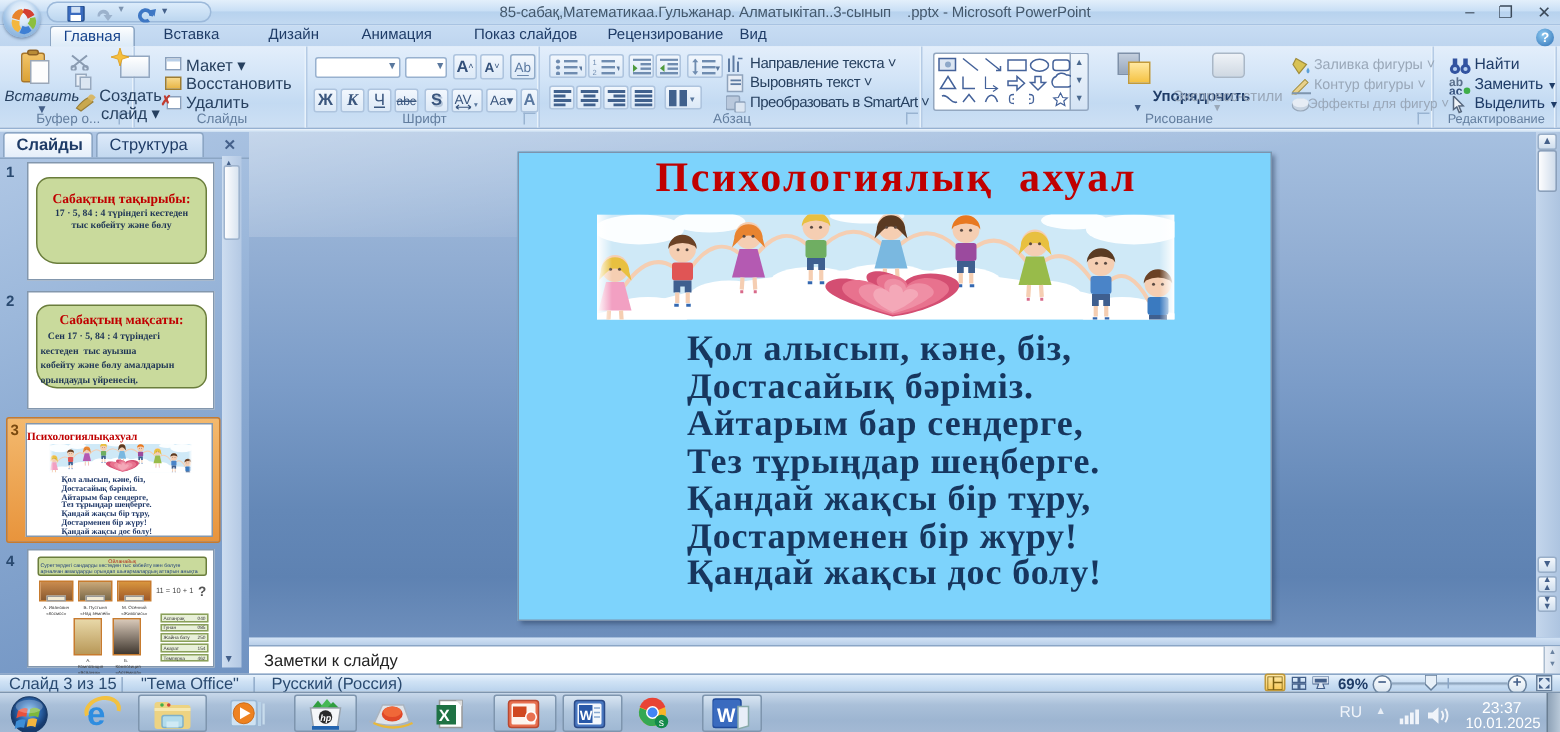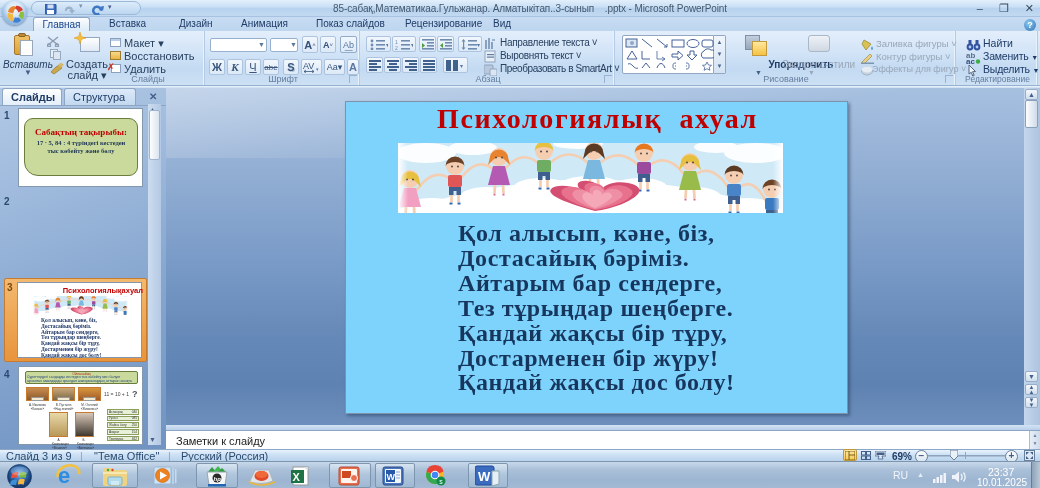--- a/index.html
+++ b/index.html
@@ -119,20 +119,24 @@
   <div class="tab" style="left:109px;">Вставка</div>
   <div class="tab" style="left:179px;">Дизайн</div>
   <div class="tab" style="left:241px;">Анимация</div>
   <div class="tab" style="left:316px;">Показ слайдов</div>
   <div class="tab" style="left:405px;">Рецензирование</div>
   <div class="tab" style="left:493px;">Вид</div>
   <div style="position:absolute;right:4px;top:2px;width:12px;height:12px;border-radius:50%;background:radial-gradient(circle at 40% 35%,#8ecbf2,#2d6eb4);color:#fff;font-size:9px;text-align:center;line-height:12px;font-weight:bold;">?</div>
 </div>
 <div class="abs" id="ribbon">
 
+  <div class="group" style="left:2px; width:88px;">
+      <div class="glabel">Буфер о...</div>
+      <div class="gdlg"></div>
+    </div>
   <div class="group" style="left:92px; width:113px;">
       <div class="glabel">Слайды</div>
     </div>
   <div class="group" style="left:207px; width:153px;">
       <div class="glabel">Шрифт</div>
       <div class="gdlg"></div>
     </div>
   <div class="group" style="left:362px; width:253px;">
       <div class="glabel">Абзац</div>
       <div class="gdlg"></div>
@@ -439,24 +443,29 @@
     <div class="ptab" style="left:64px;width:72px;">Структура</div>
     <div class="abs" style="left:149px;top:3px;font-size:10px;color:#44608a;font-weight:bold;">✕</div>
     <div class="abs" style="left:0;top:17px;width:166px;height:1px;background:#8ca6c4;"></div>
     <div class="abs thumbnum" style="left:4px;top:22px;">1</div>
     <div class="abs thumb" style="left:18px;top:20px;" id="th1">
       <div style="position:absolute;left:5px;top:9px;width:114px;height:58px;background:#c9da9c;border:1px solid #6a7d3c;border-radius:9px 9px 9px 14px;"></div>
       <div style="position:absolute;left:5px;top:18px;width:114px;text-align:center;font-size:9px;font-weight:bold;color:#c00000;font-family:'Liberation Serif',serif;">Сабақтың тақырыбы:</div>
       <div style="position:absolute;left:8px;top:30px;width:108px;text-align:center;font-size:6.5px;font-weight:bold;color:#1f3656;font-family:'Liberation Serif',serif;line-height:8px;">17 · 5, 84 : 4 түріндегі кестеден<br>тыс көбейту және бөлу</div>
     </div>
     <div class="abs thumbnum" style="left:4px;top:108px;">2</div>
+    <div class="abs thumb" style="left:18px;top:106px;" id="th2">
+      <div style="position:absolute;left:5px;top:8px;width:114px;height:56px;background:#c9da9c;border:1px solid #6a7d3c;border-radius:9px 9px 9px 14px;"></div>
+      <div style="position:absolute;left:5px;top:13px;width:114px;text-align:center;font-size:9px;font-weight:bold;color:#c00000;font-family:'Liberation Serif',serif;">Сабақтың мақсаты:</div>
+      <div style="position:absolute;left:8px;top:25px;width:110px;font-size:6.5px;font-weight:bold;color:#1f3656;font-family:'Liberation Serif',serif;line-height:9.5px;">&nbsp;&nbsp;&nbsp;Сен 17 · 5, 84 : 4 түріндегі<br>кестеден&nbsp; тыс ауызша<br>көбейту және бөлу амалдарын<br>орындауды үйренесің.</div>
+    </div>
     <div class="abs" style="left:4px;top:190px;width:143px;height:84px;background:linear-gradient(#f3b96e,#e8943c);border:1px solid #c77b2e;border-radius:2px;"></div>
     <div class="abs thumbnum" style="left:7px;top:194px;color:#7a4a10;">3</div>
     <div class="abs thumb" style="left:17px;top:194px;height:76px;" id="th3">
-      <div style="position:absolute;left:0;top:3px;width:125px;text-align:right;font-size:7.5px;font-weight:bold;color:#c00000;font-family:Liberation Sans, sans-serif;">Психологиялықахуал</div>
+      <div style="position:absolute;left:0;top:3px;width:125px;text-align:left;font-size:7.5px;font-weight:bold;color:#c00000;font-family:Liberation Serif, serif;">Психологиялықахуал</div>
       <div style="position:absolute;left:15px;top:13px;width:95px;height:19px;overflow:hidden;" id="kidsmini">
           <div style="transform:scale(0.2468,0.2714);transform-origin:0 0;"><svg width="385" height="70">
               <rect width="385" height="70" fill="#cfe9f7"></rect>
               <g fill="#ffffff" opacity="0.92">
                 <ellipse cx="28" cy="10" rx="30" ry="10"></ellipse>
                 <ellipse cx="75" cy="5" rx="24" ry="7"></ellipse>
                 <ellipse cx="358" cy="10" rx="32" ry="10"></ellipse>
                 <ellipse cx="318" cy="4" rx="22" ry="6"></ellipse>
                 <ellipse cx="180" cy="1" rx="25" ry="5"></ellipse>
               </g>
@@ -897,21 +906,21 @@
   </div>
   <div class="abs" id="splitter"></div>
   <div class="abs" id="notes">
       <span>Заметки к слайду</span>
     <div style="position:absolute;right:0;top:0;width:11px;height:18px;background:linear-gradient(90deg,#e8eef6,#cfdceb);border-left:1px solid #aabccf;">
       <div style="font-size:5px;color:#6a82a0;text-align:center;line-height:8px;">▲<br>▼</div>
     </div>
   </div>
 </div>
 <div class="abs" id="statusbar">
-  <span class="abs" style="left:6px;top:0px;">Слайд 3 из 9</span>
+  <span class="abs" style="left:6px;top:0px;">Слайд 3 из 15</span>
   <span class="abs" style="left:80px;top:0;color:#8ba6c6;">|</span>
   <span class="abs" style="left:94px;top:0px;">"Тема Office"</span>
   <span class="abs" style="left:168px;top:0;color:#8ba6c6;">|</span>
   <span class="abs" style="left:181px;top:0px;">Русский (Россия)</span>
   <span class="abs" style="left:843px;top:-1px;width:14px;height:12px;background:linear-gradient(#fde8a8,#f8c958);border:1px solid #c09838;border-radius:2px;"></span>
   <svg class="abs" style="left:845px;top:1px;" width="10" height="9">
       <rect width="10" height="9" fill="none" stroke="#7c6010" stroke-width="1"></rect>
       <line x1="4" y1="0" x2="4" y2="9" stroke="#7c6010"></line>
       <line x1="4" y1="4" x2="10" y2="4" stroke="#7c6010"></line>
     </svg>

